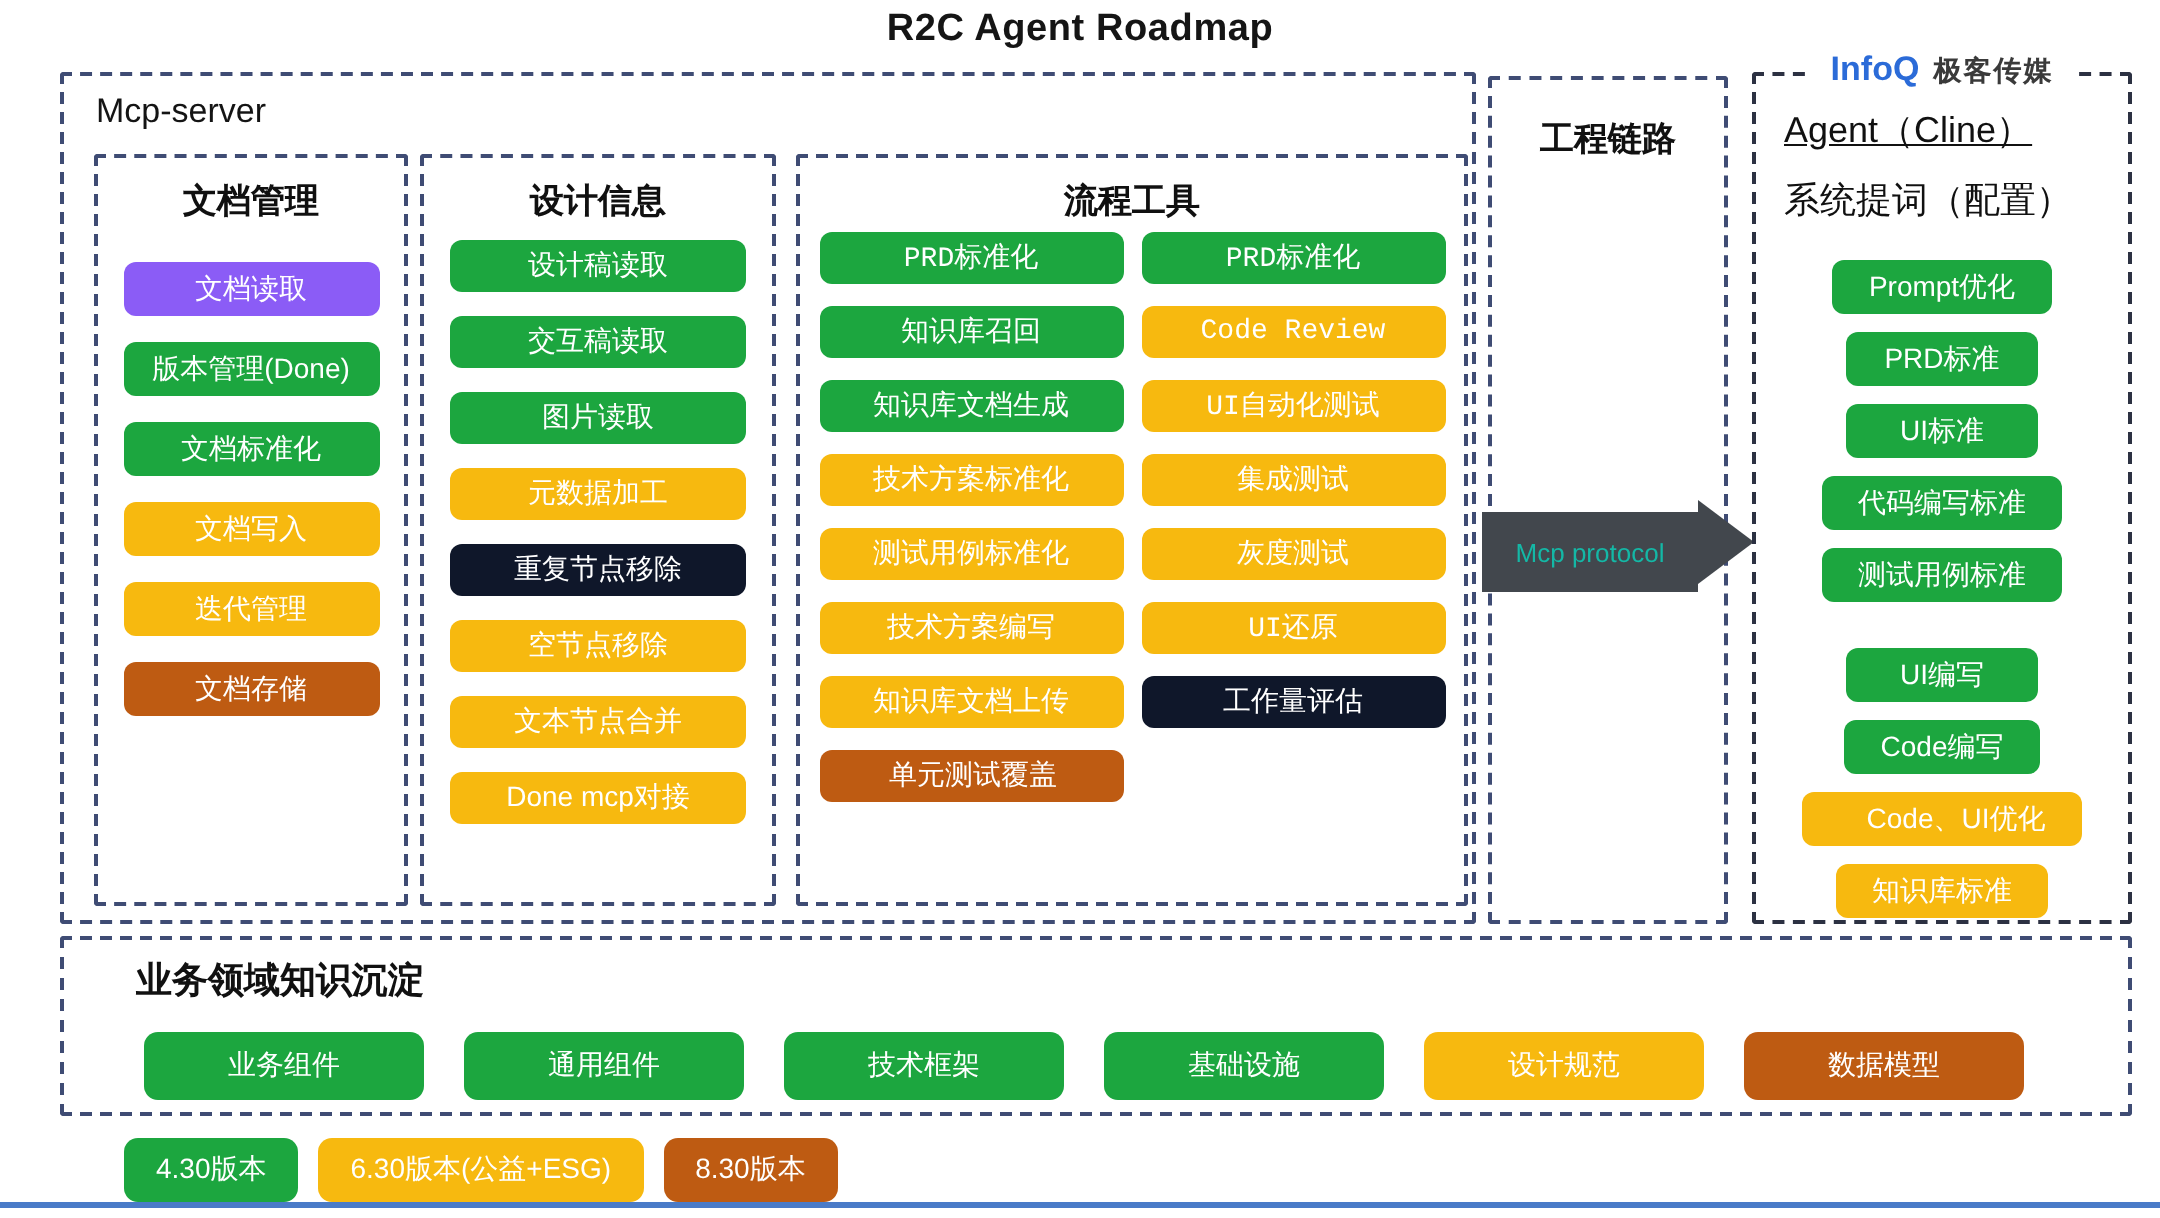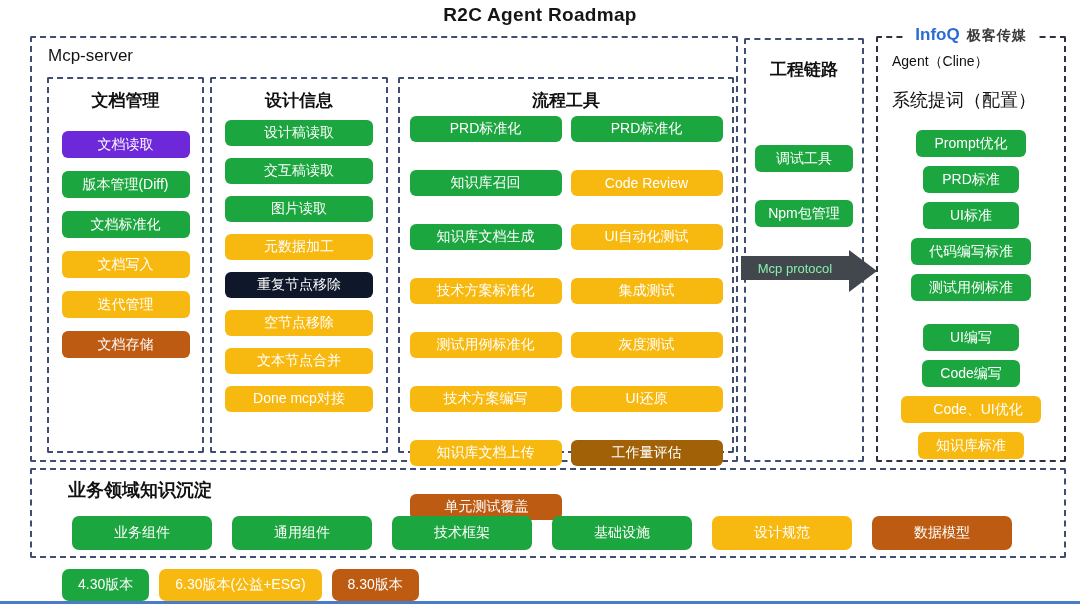--- a/index.html
+++ b/index.html
@@ -22,39 +22,39 @@
 
   
   #col-doc{left:15px;top:39px;width:157px;height:376px;}
   #col-design{left:178px;top:39px;width:178px;height:376px;}
   #col-flow{left:366px;top:39px;width:336px;height:376px;}
   #doc-stack{margin-top:19px;gap:13px;}
   #doc-stack .btn{width:128px;height:27px;}
   #design-stack{margin-top:8px;gap:12px;}
   #design-stack .btn{width:148px;height:26px;}
   .flow-row{display:flex;justify-content:center;gap:9px;margin-top:4px;}
-  .flow-row .stack{gap:28px;}
+  .flow-row .stack{gap:11px;font-family:Liberation Mono, monospace;}
   .flow-row .btn{width:152px;height:26px;}
 
   
   #eng-title{position:absolute;top:18px;left:0;right:0;text-align:center;font-size:17px;font-weight:700;}
   #eng-stack{position:absolute;top:105px;left:0;right:0;gap:28px;}
   #eng-stack .btn{min-width:98px;height:27px;}
   .arrow{position:absolute;top:210px;left:-5px;width:140px;height:42px;}
-  .arrow-body{position:absolute;left:0;top:6px;width:108px;height:24px;background:#42474D;
-    display:flex;align-items:center;justify-content:center;font-size:13px;color:#86efac;}
+  .arrow-body{position:absolute;left:0;top:6px;width:108px;height:40px;background:#42474D;
+    display:flex;align-items:center;justify-content:center;font-size:13px;color:#14b8a6;}
   .arrow-head{position:absolute;left:108px;top:0;width:0;height:0;
     border-top:21px solid transparent;border-bottom:21px solid transparent;border-left:28px solid #42474D;}
 
   
   .logo{position:absolute;top:-13px;left:50%;transform:translateX(-50%);background:#fff;
     padding:0 10px;display:flex;align-items:baseline;gap:7px;white-space:nowrap;}
   .logo-infoq{font-size:17px;font-weight:800;color:#2B6BD8;}
   .logo-media{font-size:14px;font-weight:700;color:#3A3A3A;letter-spacing:1px;}
-  #agent-title1{position:absolute;top:15px;left:14px;font-size:14px;font-weight:500;}
+  #agent-title1{position:absolute;top:15px;left:14px;font-size:18px;font-weight:500;text-decoration:underline;}
   #agent-title2{position:absolute;top:50px;left:14px;font-size:18px;font-weight:500;text-align:right;}
   #agent-stack{position:absolute;top:92px;left:0;right:0;gap:9px;}
   #agent-stack .btn{min-width:96px;height:27px;padding:0 18px;}
 
   
   #knowledge-title{position:absolute;top:8px;left:36px;font-size:18px;font-weight:700;}
   #knowledge-row{position:absolute;top:46px;left:40px;display:flex;gap:20px;}
   #knowledge-row .btn{width:140px;height:34px;border-radius:7px;}
 
   
@@ -69,22 +69,22 @@
 <div class="canvas">
 
   <div class="page-title">R2C Agent Roadmap</div>
 
   <div class="dash-box" style="left:30px;top:36px;width:708px;height:426px;">
     <div class="group-label">Mcp-server</div>
 
     <div class="dash-box" id="col-doc">
       <div class="col-title">文档管理</div>
       <div class="stack" id="doc-stack">
-          <div class="btn" style="background: #6d28d9;">文档读取</div>
-          <div class="btn" style="background: rgb(28, 166, 63);">版本管理(Diff)</div>
+          <div class="btn" style="background: #8b5cf6;">文档读取</div>
+          <div class="btn" style="background: rgb(28, 166, 63);">版本管理(Done)</div>
           <div class="btn" style="background: rgb(28, 166, 63);">文档标准化</div>
           <div class="btn" style="background: rgb(247, 185, 15);">文档写入</div>
           <div class="btn" style="background: rgb(247, 185, 15);">迭代管理</div>
           <div class="btn" style="background: rgb(190, 91, 18);">文档存储</div>
         </div>
     </div>
 
     <div class="dash-box" id="col-design">
       <div class="col-title">设计信息</div>
       <div class="stack" id="design-stack">
@@ -112,32 +112,28 @@
             <div class="btn" style="background: rgb(247, 185, 15);">知识库文档上传</div>
             <div class="btn" style="background: rgb(190, 91, 18); padding-left: 12px;">单元测试覆盖</div>
           </div>
         <div class="stack">
             <div class="btn" style="background: rgb(28, 166, 63);">PRD标准化</div>
             <div class="btn" style="background: rgb(247, 185, 15);">Code Review</div>
             <div class="btn" style="background: rgb(247, 185, 15);">UI自动化测试</div>
             <div class="btn" style="background: rgb(247, 185, 15);">集成测试</div>
             <div class="btn" style="background: rgb(247, 185, 15);">灰度测试</div>
             <div class="btn" style="background: rgb(247, 185, 15);">UI还原</div>
-            <div class="btn" style="background: #a16207;">工作量评估</div>
+            <div class="btn" style="background: #0f172a;">工作量评估</div>
           </div>
       </div>
     </div>
   </div>
 
   <div class="dash-box" style="left:744px;top:38px;width:120px;height:424px;">
     <div id="eng-title">工程链路</div>
-    <div class="stack" id="eng-stack">
-        <div class="btn" style="background: rgb(28, 166, 63);">调试工具</div>
-        <div class="btn" style="background: rgb(28, 166, 63);">Npm包管理</div>
-      </div>
     <div class="arrow">
       <div class="arrow-body">Mcp protocol</div>
       <div class="arrow-head"></div>
     </div>
   </div>
 
   <div class="dash-box dark" style="left:876px;top:36px;width:190px;height:426px;">
     <div class="logo">
       <span class="logo-infoq">InfoQ</span>
       <span class="logo-media">极客传媒</span>

